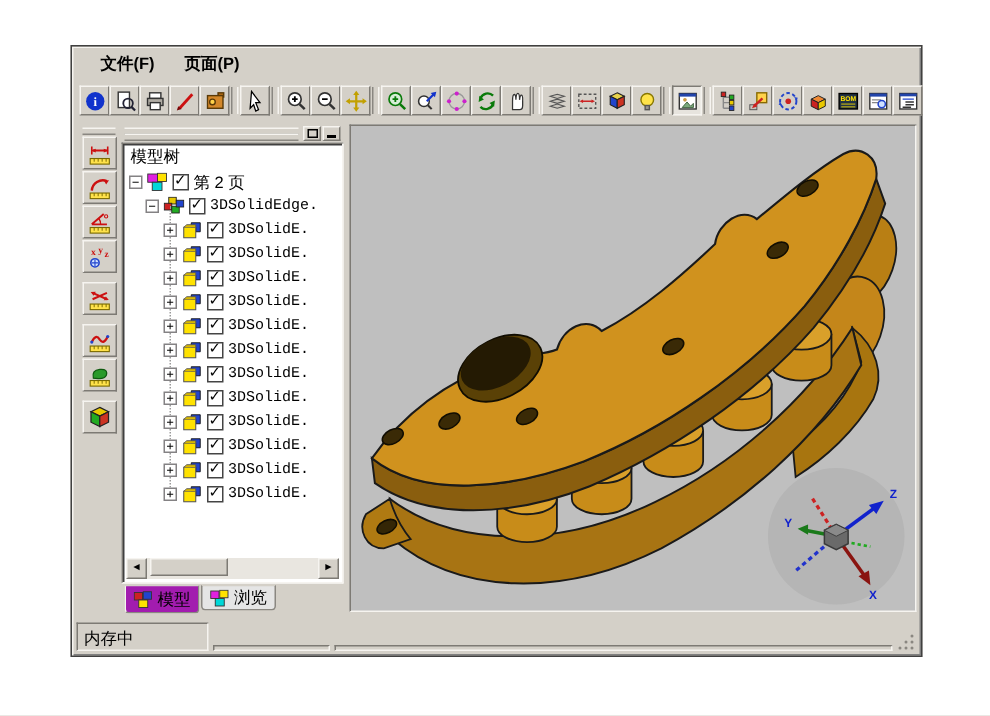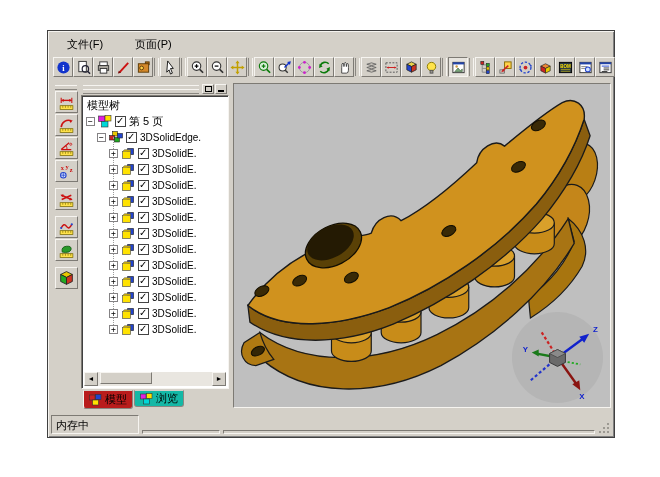--- a/index.html
+++ b/index.html
@@ -2,21 +2,21 @@
 <html><head>
 <meta charset="utf-8">
 <style>
   html,body{margin:0;padding:0;}
   body{width:660px;height:477px;background:#ffffff;position:relative;overflow:hidden;
        font-family:"Liberation Sans","DejaVu Sans",sans-serif;font-size:11px;color:#000;}
   .app-window{position:absolute;left:47px;top:30px;width:568px;height:408px;background:#d4d0c8;
        border:1px solid #404040;box-shadow:inset 1px 1px 0 #f6f4f0, inset -1px -1px 0 #808080;
        display:flex;flex-direction:column;box-sizing:border-box;padding:3px;}
   
-  .menu-bar{height:19px;display:flex;align-items:flex-end;padding-left:8px;gap:16px;flex:none;}
+  .menu-bar{height:19px;display:flex;align-items:flex-start;padding-left:8px;gap:4px;flex:none;font-weight:bold;}
   .menu-item{padding:1px 8px;cursor:default;}
   
   .toolbar{height:26px;display:flex;align-items:center;padding:1px 2px;flex:none;}
   .tb-btn{width:20px;height:20px;box-sizing:border-box;background:#d4d0c8;border:1px solid;
        border-color:#f6f4f0 #7d7a74 #7d7a74 #f6f4f0;display:flex;align-items:center;justify-content:center;flex:none;}
   .tb-btn.pressed{border-color:#7d7a74 #f6f4f0 #f6f4f0 #7d7a74;background:#e7e4de;}
   .tb-sep{width:5px;height:18px;margin:0 1px;border-left:1px solid #8a8781;border-right:1px solid #f6f4f0;
        box-sizing:border-box;flex:none;}
   .tb-btn svg{display:block;}
   
@@ -40,37 +40,37 @@
   .tree-box{flex:1;min-height:0;background:#fff;border:1px solid;border-color:#7d7a74 #f6f4f0 #f6f4f0 #7d7a74;
        box-shadow:inset 1px 1px 0 #404040;display:flex;flex-direction:column;padding:2px;justify-content:flex-end;}
   .tree-header{height:15px;line-height:15px;padding-left:3px;flex:none;}
   .tree-rows{flex:1;overflow:hidden;position:relative;}
   .t-row{height:16px;display:flex;align-items:center;gap:3px;white-space:nowrap;overflow:hidden;}
   .indent1{padding-left:2px;} .indent2{padding-left:13px;} .indent3{padding-left:25px;}
   .expand{width:9px;height:9px;box-sizing:border-box;border:1px solid #848284;background:#fff;
        font:8px "DejaVu Sans Mono",monospace;line-height:7px;text-align:center;flex:none;}
   .cb{width:11px;height:11px;box-sizing:border-box;border:1px solid #444;background:#fff;position:relative;flex:none;}
   .cb::after{content:"✓";position:absolute;left:0px;top:-2px;font-size:10px;font-weight:bold;}
-  .t-label{font-family:Liberation Sans, sans-serif;font-size:10px;}
+  .t-label{font-family:Liberation Mono, monospace;font-size:10px;}
   .t-label.cjk{font-family:"Liberation Sans","DejaVu Sans",sans-serif;font-size:11px;}
   .parts-wrap{position:relative;}
   .parts-wrap::before{content:"";position:absolute;left:29px;top:-8px;bottom:8px;border-left:1px dotted #9a9a9a;}
   .t-row{position:relative;}
   
   .hscroll{height:14px;flex:none;display:flex;margin-top:1px;}
   .sb-btn{width:14px;height:14px;box-sizing:border-box;background:#d4d0c8;border:1px solid;
        border-color:#f6f4f0 #7d7a74 #7d7a74 #f6f4f0;font-size:7px;line-height:11px;text-align:center;flex:none;}
   .sb-track{flex:1;background:#e9e6e0;position:relative;}
   .sb-thumb{position:absolute;left:2px;top:0;width:52px;height:12px;background:#d4d0c8;border:1px solid;
        border-color:#f6f4f0 #7d7a74 #7d7a74 #f6f4f0;box-sizing:border-box;}
   
   .tabs-row{height:18px;flex:none;display:flex;gap:1px;padding-left:2px;margin-top:1px;}
   .tab{display:flex;align-items:center;gap:3px;padding:0 5px;border:1px solid #8a8781;border-top:1px solid #d4d0c8;
-       border-radius:0 0 3px 3px;background:#14b8a6;height:15px;}
-  .tab.active{height:17px;border-left-color:#f6f4f0;background:#b91c1c;z-index:2;}
+       border-radius:0 0 3px 3px;background:#e5e5e5;height:15px;}
+  .tab.active{height:17px;border-left-color:#f6f4f0;background:#a21caf;z-index:2;}
   
   .splitter{width:4px;flex:none;}
   .viewport{flex:1;min-width:0;background:#bfbfbf;border:1px solid;border-color:#7d7a74 #f6f4f0 #f6f4f0 #7d7a74;
        position:relative;overflow:hidden;}
   .viewport svg.model{position:absolute;left:0;top:0;width:100%;height:100%;}
   .trackball{position:absolute;right:5px;bottom:2px;}
   
   .status-row{height:19px;flex:none;margin-top:7px;display:flex;gap:3px;align-items:flex-end;}
   .status-field{box-sizing:border-box;border:1px solid;border-color:#7d7a74 #f6f4f0 #f6f4f0 #7d7a74;
        padding:2px 4px 0 4px;overflow:hidden;white-space:nowrap;}
@@ -392,21 +392,21 @@
         <div class="tree-header">模型树</div>
         <div class="tree-rows">
           <div class="t-row indent1">
             <span class="expand">−</span>
             <svg width="14" height="13" viewBox="0 0 14 13">
                 <rect x="0.5" y="1" width="6.5" height="5.5" fill="#e020e0" stroke="#333" stroke-width="0.6"></rect>
                 <rect x="7" y="0.5" width="6" height="5.5" fill="#ffe200" stroke="#333" stroke-width="0.6"></rect>
                 <rect x="3.5" y="6.5" width="6.5" height="5.5" fill="#00d8d8" stroke="#333" stroke-width="0.6"></rect>
               </svg>
             <span class="cb"></span>
-            <span class="t-label cjk">第 5 页</span>
+            <span class="t-label cjk">第 2 页</span>
           </div>
           <div class="t-row indent2">
             <span class="expand">−</span>
             <svg width="14" height="13" viewBox="0 0 14 13">
                 <rect x="3.5" y="0.5" width="5" height="4.5" fill="#e8c800" stroke="#222" stroke-width="0.6"></rect>
                 <rect x="0.5" y="4.5" width="5" height="4.5" fill="#cc2222" stroke="#222" stroke-width="0.6"></rect>
                 <rect x="5.5" y="6.5" width="5" height="4.5" fill="#22aa22" stroke="#222" stroke-width="0.6"></rect>
                 <rect x="8.5" y="2.5" width="5" height="4.5" fill="#2244cc" stroke="#222" stroke-width="0.6"></rect>
               </svg>
             <span class="cb"></span>

